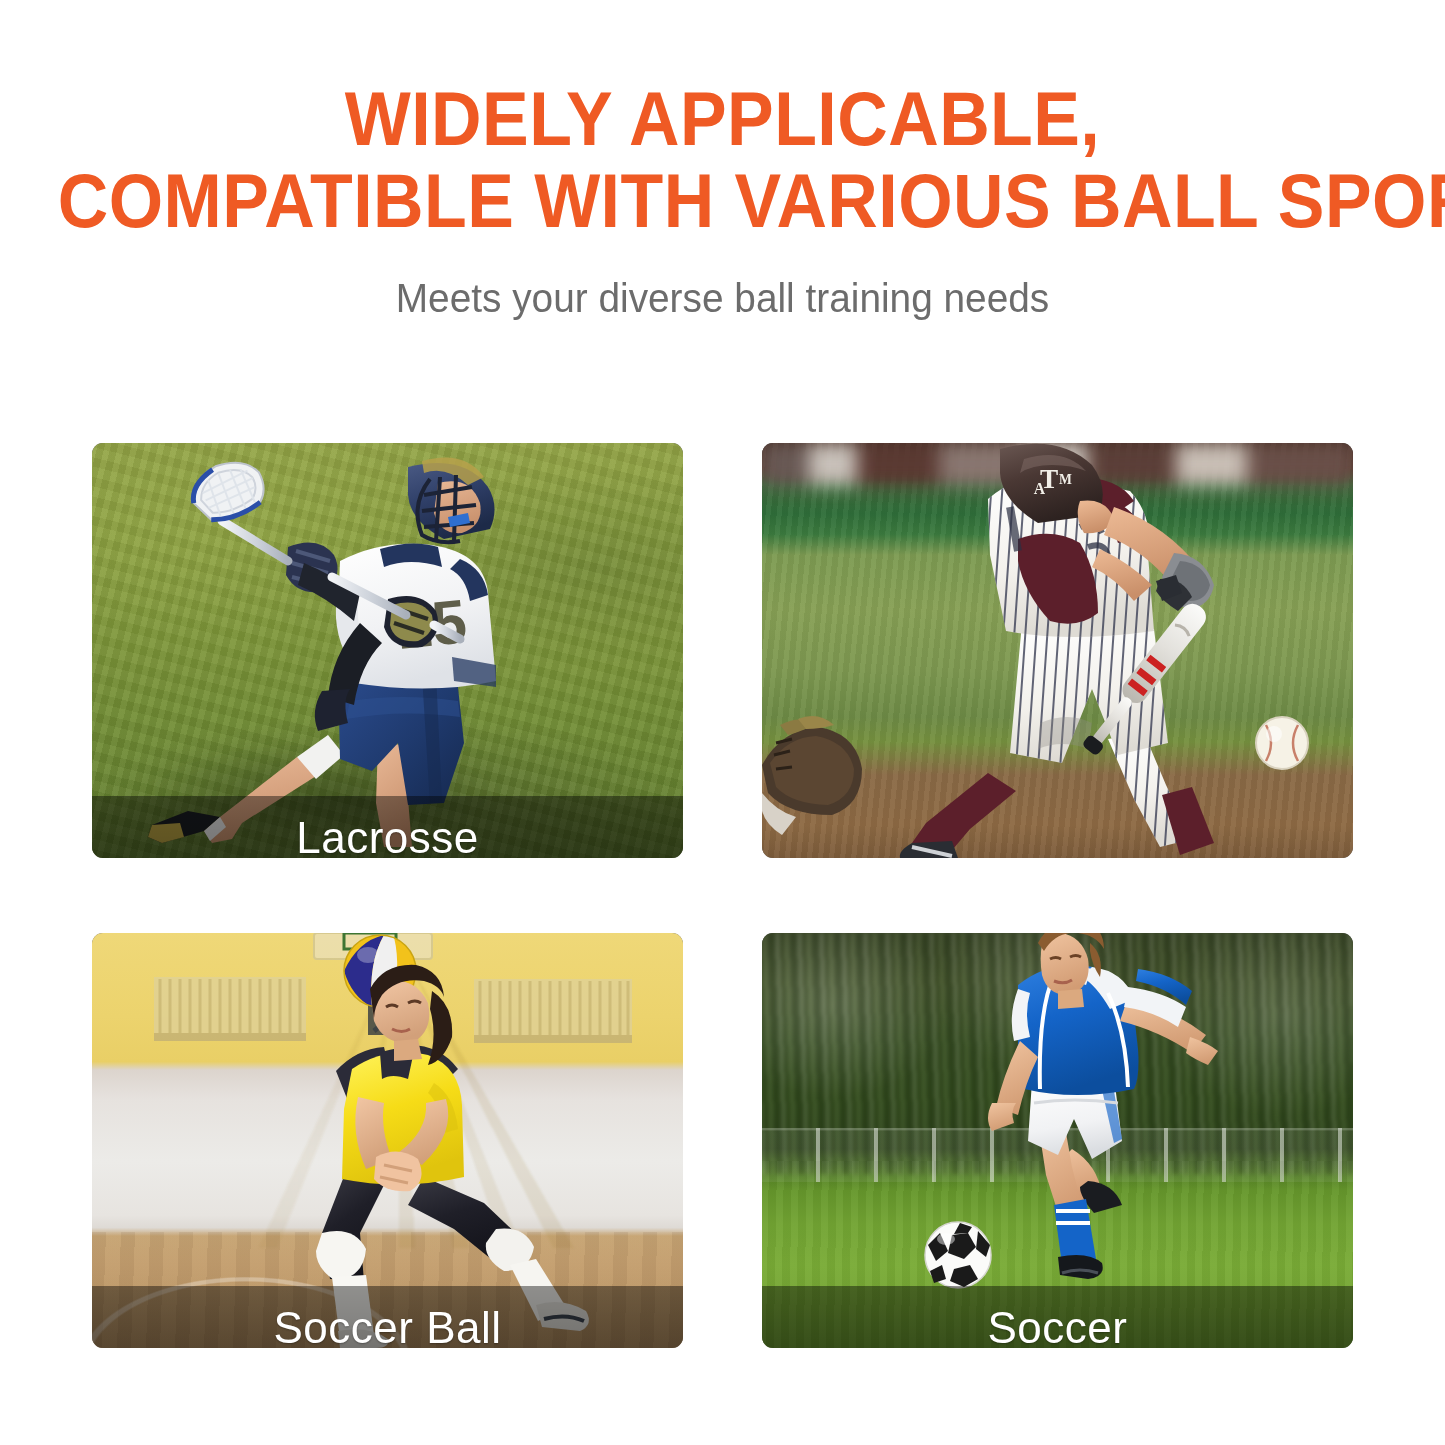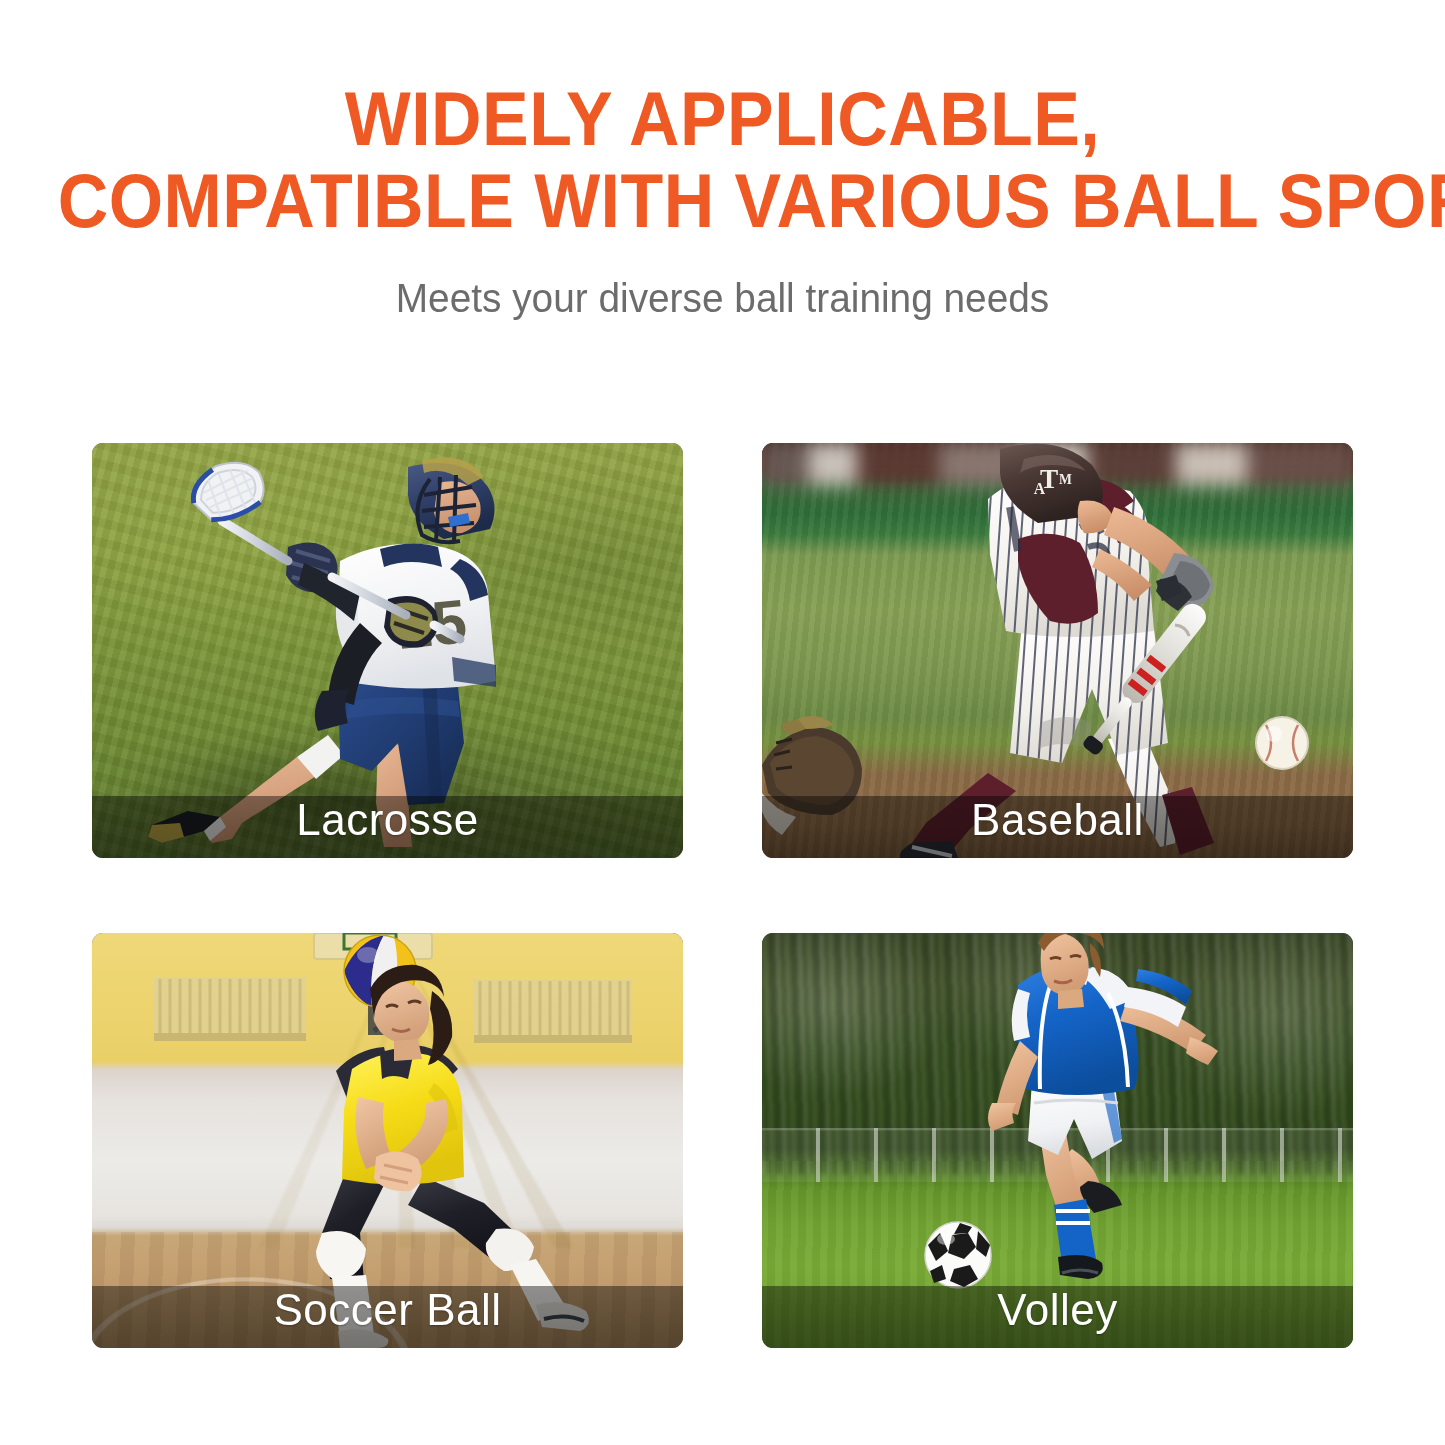--- a/index.html
+++ b/index.html
@@ -80,21 +80,21 @@
   }
 
   .label-band {
     position: absolute;
     left: 0;
     right: 0;
     bottom: 0;
     height: 62px;
     background: linear-gradient(to bottom, rgba(0,0,0,0.42) 0%, rgba(0,0,0,0.50) 100%);
     display: flex;
-    align-items: flex-start;
+    align-items: flex-end;
     justify-content: center;
   }
   .label-text {
     color: #ffffff;
     font-size: 44px;
     line-height: 44px;
     font-weight: normal;
     letter-spacing: 0.5px;
     text-shadow: 0 1px 2px rgba(0,0,0,0.30);
     transform: translateY(2px);
@@ -432,23 +432,20 @@
 
           <g>
             <circle cx="520" cy="300" r="26" fill="#f6f2e6"></circle>
             <circle cx="520" cy="300" r="26" fill="none" stroke="#d9d2bf" stroke-width="2"></circle>
             <path d="M504 282 Q514 300 504 318" stroke="#c8806a" stroke-width="2.5" fill="none"></path>
             <path d="M536 282 Q526 300 536 318" stroke="#c8806a" stroke-width="2.5" fill="none"></path>
             <circle cx="512" cy="291" r="8" fill="#ffffff" opacity="0.55"></circle>
           </g>
         </svg>
       </div>
-      <div class="label-band">
-        <span class="label-text">Baseball</span>
-      </div>
     </div>
 
     <div class="card">
       <div class="photo">
         <div class="vb-bg"></div>
         <div class="vb-rays"></div>
         <div class="vb-floor-lines"></div>
         <svg class="vb-player" viewBox="0 0 591 415">
           <defs>
             <linearGradient id="vbJersey" x1="0" y1="0" x2="0.3" y2="1">
@@ -623,18 +620,18 @@
             <path d="M-30 -10 L-18 -22 L-10 -4 L-22 6 Z" fill="#1a1a1a"></path>
             <path d="M-4 14 L12 10 L20 24 L6 32 L-8 26 Z" fill="#1a1a1a"></path>
             <path d="M20 -24 L32 -10 L28 2 L18 -6 Z" fill="#1a1a1a"></path>
             <path d="M-28 16 L-16 10 L-12 24 L-24 28 Z" fill="#1a1a1a"></path>
             <path d="M2 -32 L14 -28 L10 -22 L-4 -21 Z" fill="#1a1a1a"></path>
             <ellipse cx="-12" cy="-16" rx="9" ry="6" fill="#ffffff" opacity="0.45"></ellipse>
           </g>
         </svg>
       </div>
       <div class="label-band">
-        <span class="label-text">Volley</span>
+        <span class="label-text">Soccer</span>
       </div>
     </div>
 
   </div>
 </div>
 
 </body></html>

